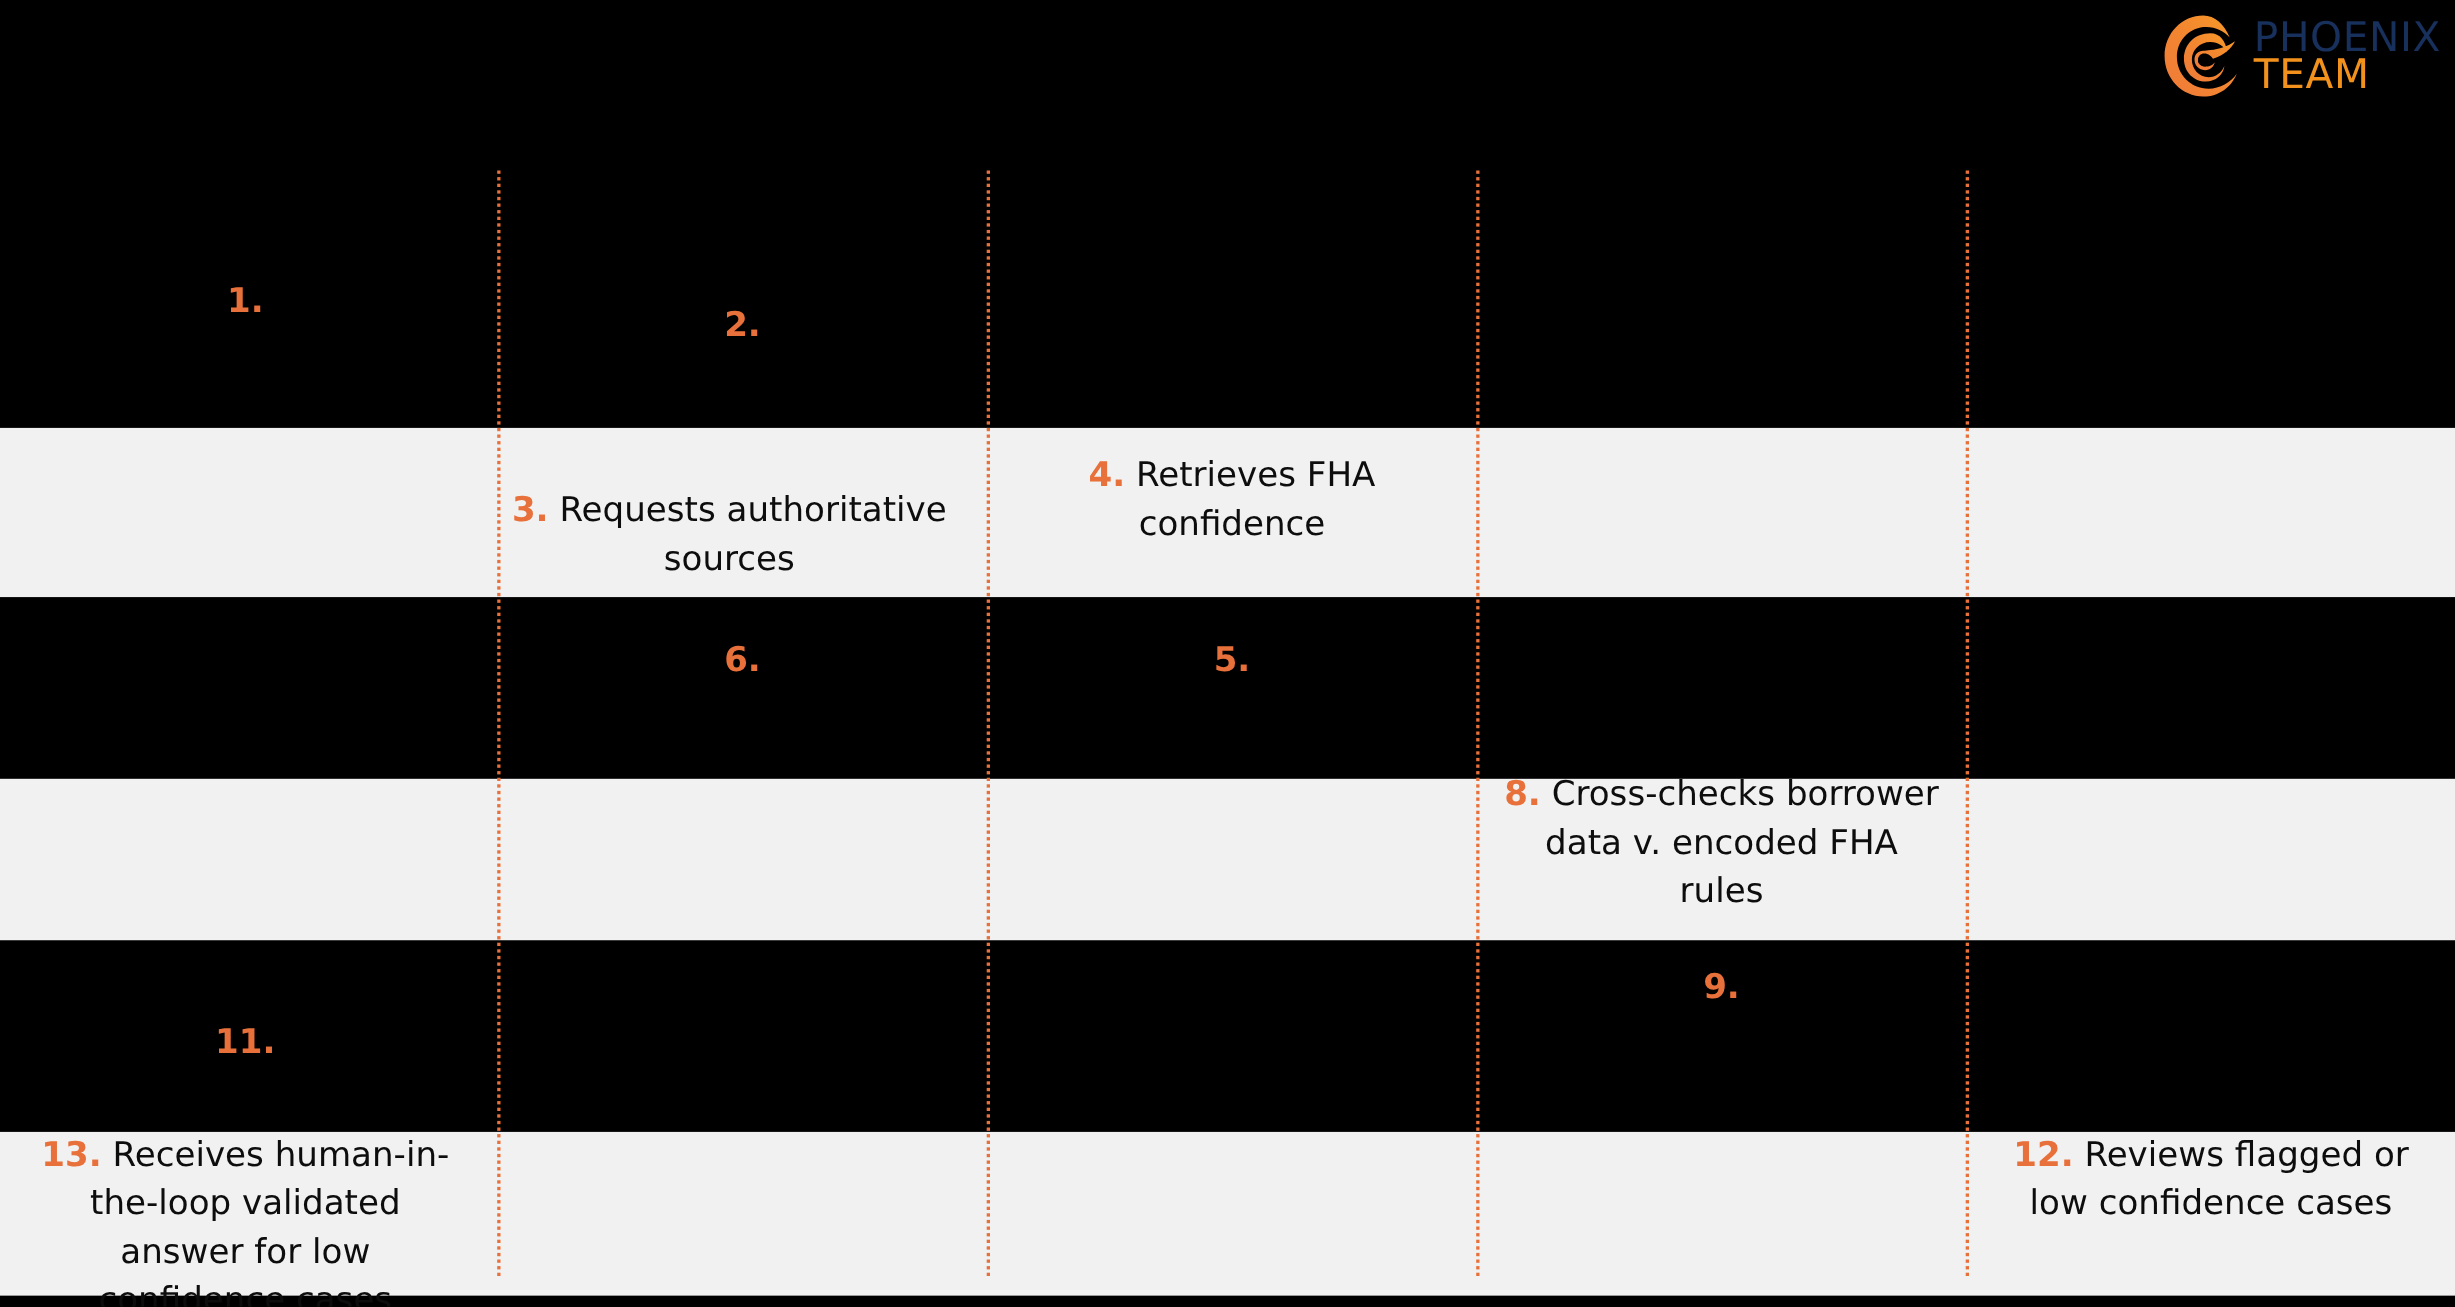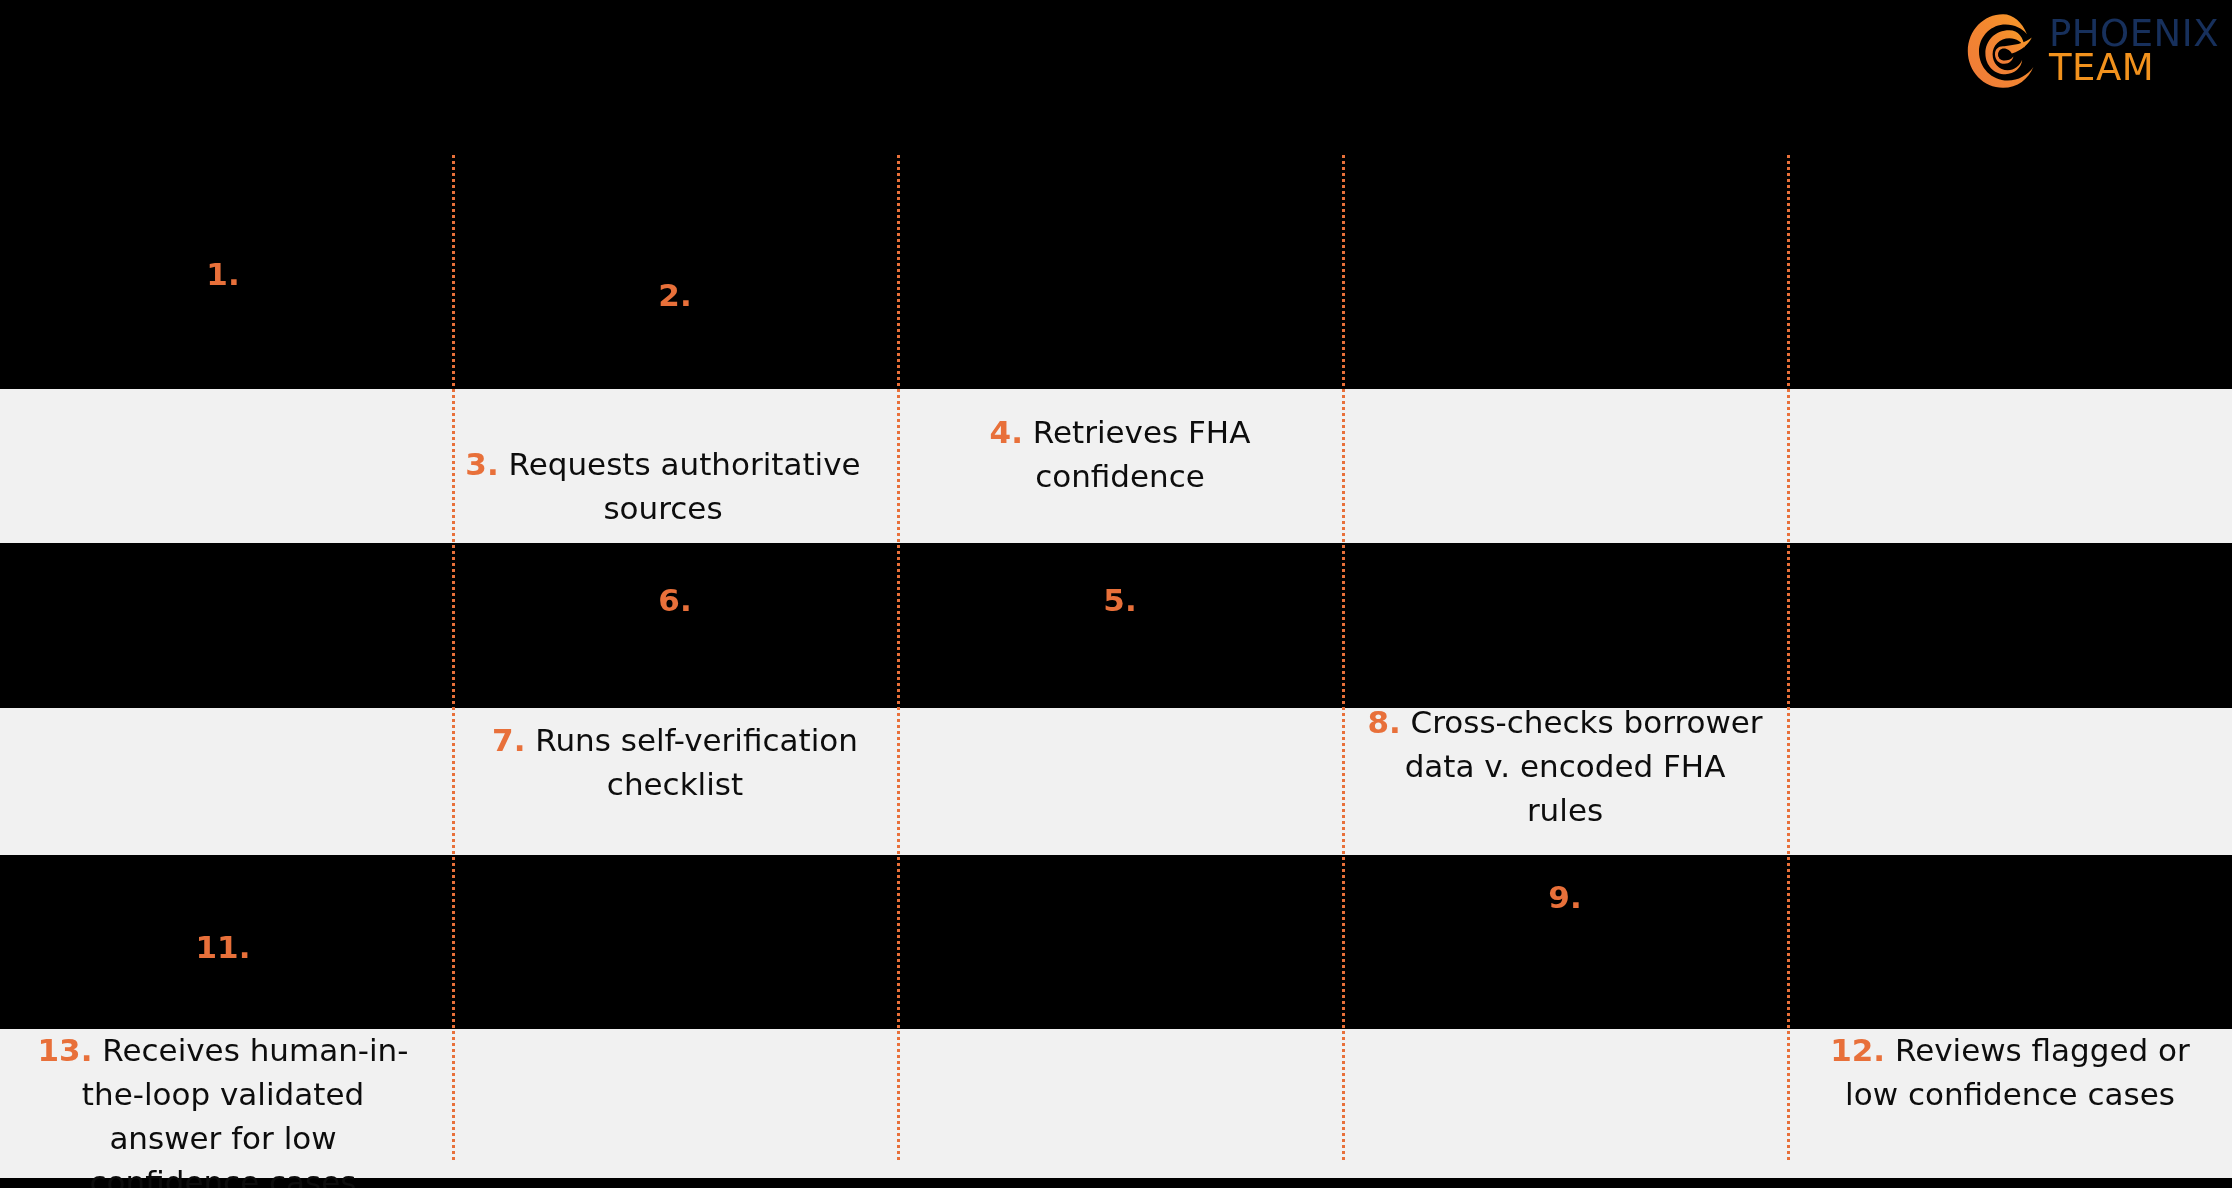--- a/index.html
+++ b/index.html
@@ -191,24 +191,20 @@
 
   <div class="step hidden-label" style="left:452px; top:578px;">
     <span class="num">6.</span>
     <span class="body-on-dark"></span>
   </div>
   <div class="step hidden-label" style="left:897px; top:578px;">
     <span class="num">5.</span>
     <span class="body-on-dark"></span>
   </div>
 
-  <div class="step" style="left:452px; top:718px;">
-    <span class="num">7.</span> 
-    <span class="body-on-light">Runs self-verification checklist</span>
-  </div>
   <div class="step" style="left:1342px; top:700px;">
     <span class="num">8.</span> 
     <span class="body-on-light">Cross-checks borrower data v. encoded FHA rules</span>
   </div>
 
   <div class="step hidden-label" style="left:0px; top:925px;">
     <span class="num">11.</span>
     <span class="body-on-dark"></span>
   </div>
   <div class="step hidden-label" style="left:1342px; top:875px;">

